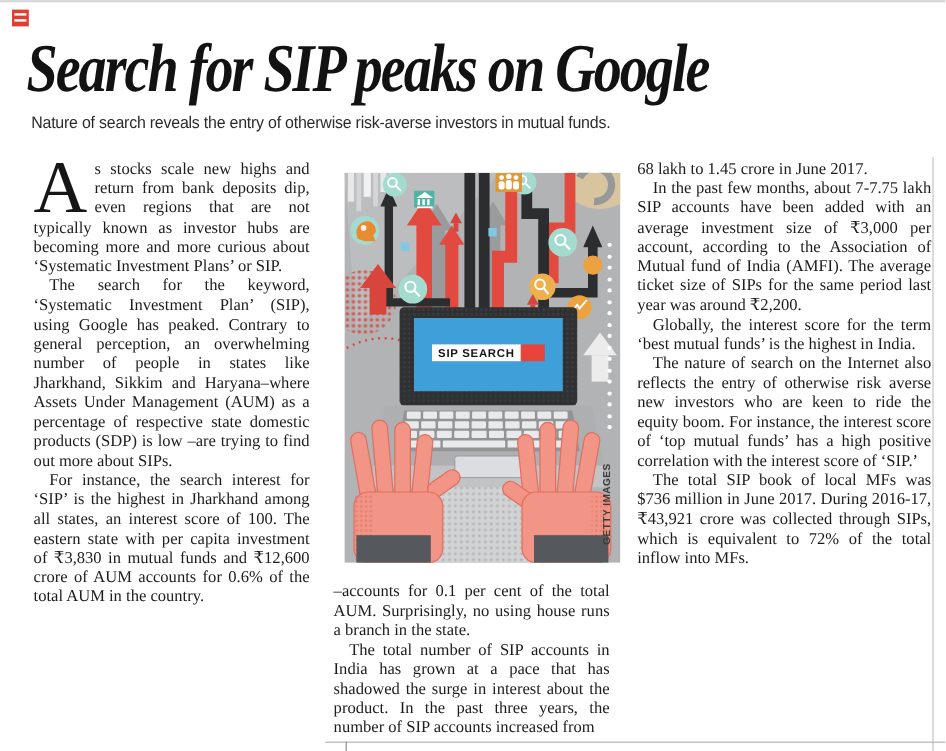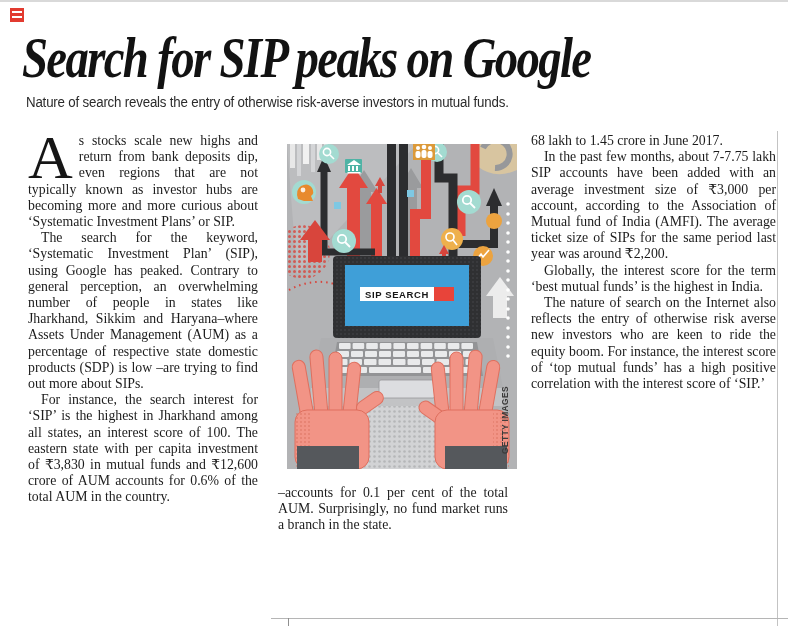--- a/index.html
+++ b/index.html
@@ -282,26 +282,28 @@
           <rect x="132" y="258" width="30" height="13" rx="6.5" transform="rotate(35 140 264)"></rect>
           <rect x="148" y="266" width="74" height="59" rx="12"></rect>
           <rect x="206" y="268" width="16" height="55" fill="url(#htp)" stroke="none" opacity="0.55"></rect>
         </g>
         <rect x="10" y="302" width="62" height="23" fill="#55585c"></rect>
         <rect x="158" y="302" width="62" height="23" fill="#55585c"></rect>
 
         <text x="221" y="310" transform="rotate(-90 221 310)" font-size="8.4" font-weight="bold" font-family="Liberation Sans, DejaVu Sans, sans-serif" letter-spacing="0.4" fill="#3b3b3b">GETTY IMAGES</text>
       </svg>
     </figure>
-    <p>–accounts for 0.1 per cent of the total AUM. Surprisingly, no fund market runs a branch in the state.</p>
+    <p>–accounts for 0.1 per cent of the total AUM. Surprisingly, no using house runs a branch in the state.</p>
+    <p class="ind">The total number of SIP accounts in India has grown at a pace that has shadowed the surge in interest about the product. In the past three years, the number of SIP accounts increased from</p>
   </div>
 
   <div class="col col3">
     <p>68 lakh to 1.45 crore in June 2017.</p>
     <p class="ind">In the past few months, about 7-7.75 lakh SIP accounts have been added with an average investment size of ₹3,000 per account, according to the Association of Mutual fund of India (AMFI). The average ticket size of SIPs for the same period last year was around ₹2,200.</p>
     <p class="ind">Globally, the interest score for the term ‘best mutual funds’ is the highest in India.</p>
     <p class="ind">The nature of search on the Internet also reflects the entry of otherwise risk averse new investors who are keen to ride the equity boom. For instance, the interest score of ‘top mutual funds’ has a high positive correlation with the interest score of ‘SIP.’</p>
+    <p class="ind">The total SIP book of local MFs was $736 million in June 2017. During 2016-17, ₹43,921 crore was collected through SIPs, which is equivalent to 72% of the total inflow into MFs.</p>
   </div>
 
   <div class="right-rule"></div>
   <div class="bottom-rule"></div>
   <div class="bottom-tick"></div>
 </div>
 
 </body></html>

